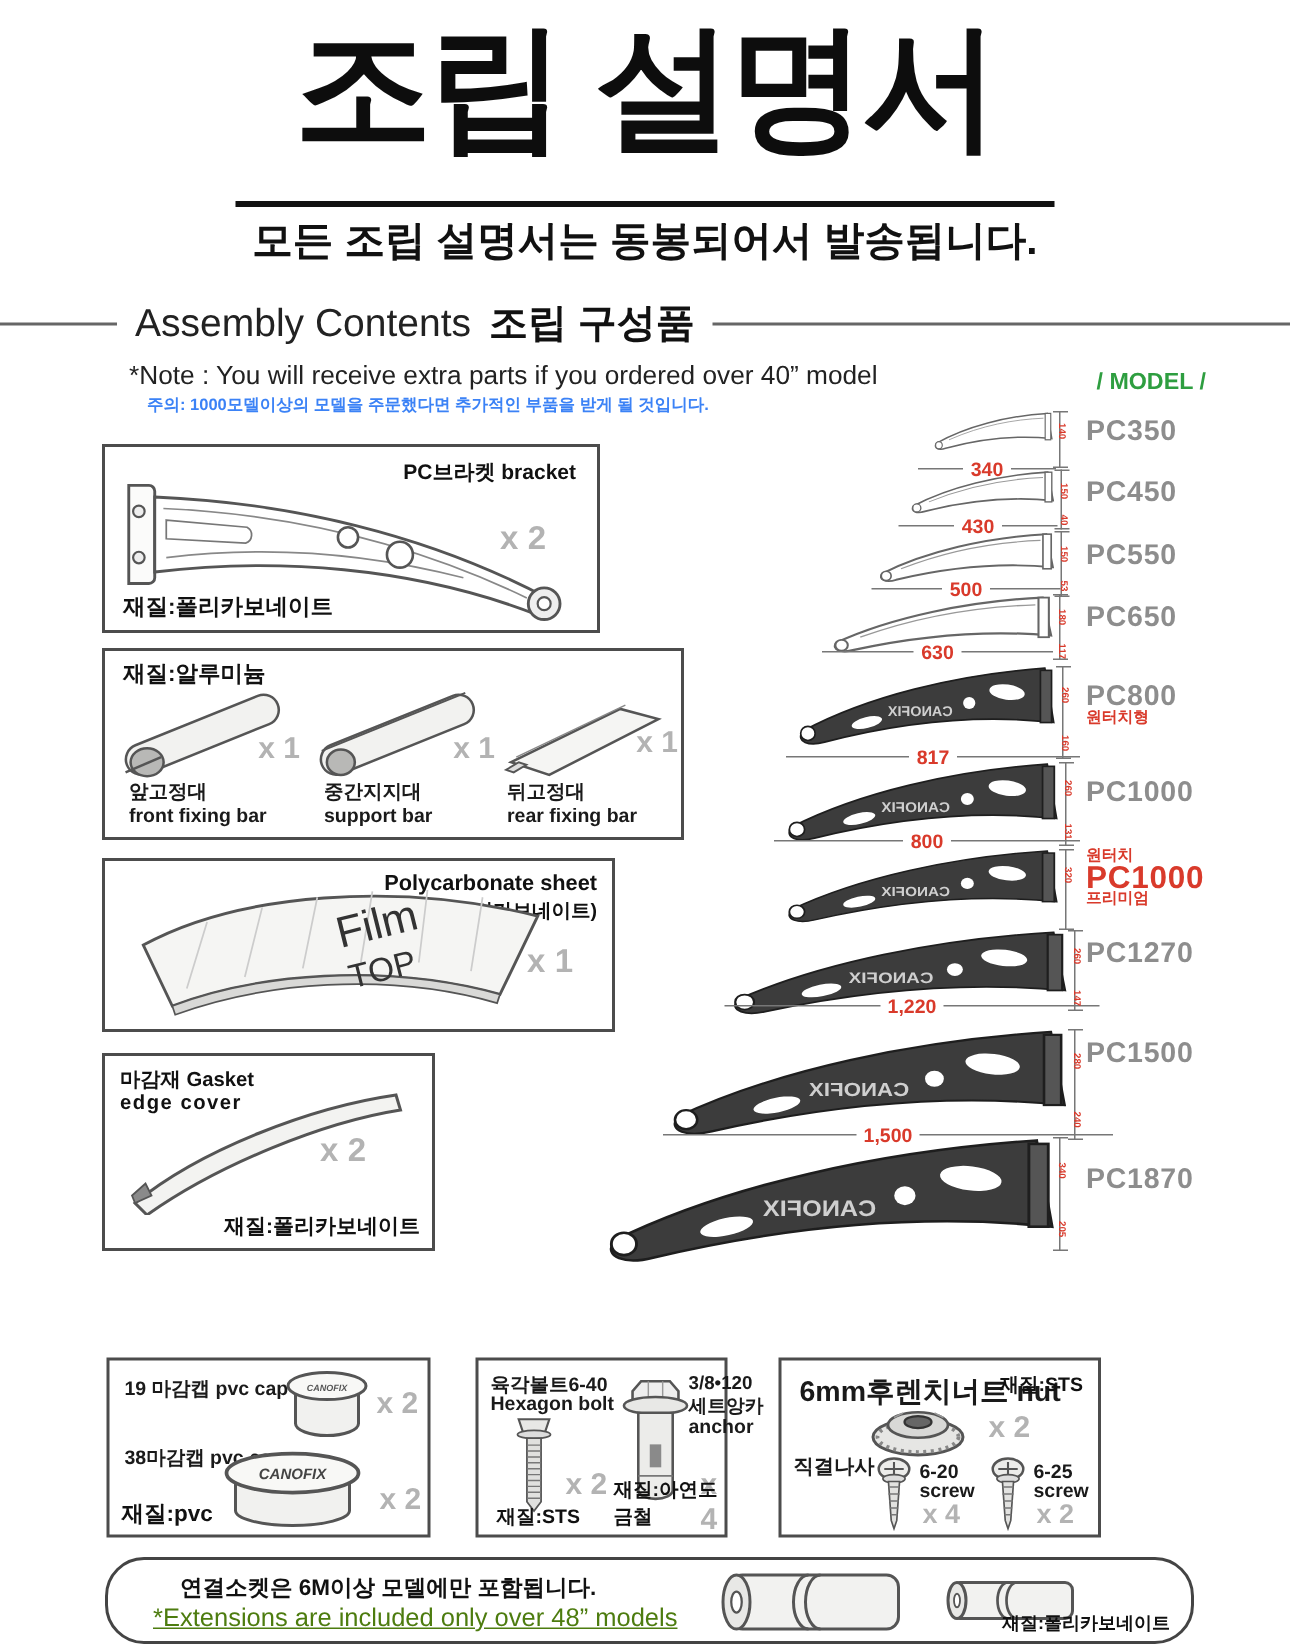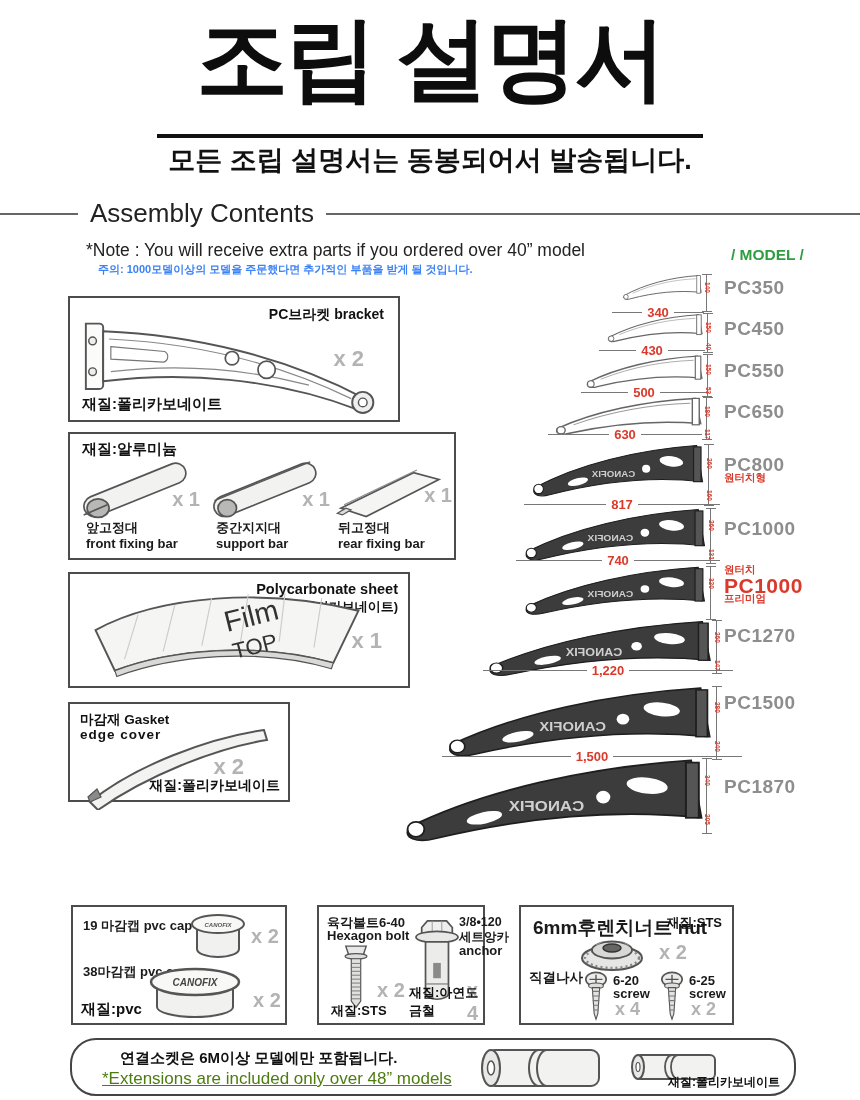--- a/index.html
+++ b/index.html
@@ -83,20 +83,21 @@
     </defs>
   </svg>
 
   <div class="title">조립 설명서</div>
   <div class="title-rule"></div>
   <div class="subtitle">모든 조립 설명서는 동봉되어서 발송됩니다.</div>
 
   <div class="sec">
     <span class="ln first"></span>
     <span class="sec-en">Assembly Contents</span>
+    <span class="sec-ko">조립 구성품</span>
     <span class="ln last"></span>
   </div>
   <div class="note1">*Note : You will receive extra parts if you ordered over 40” model</div>
   <div class="note2">주의: 1000모델이상의 모델을 주문했다면 추가적인 부품을 받게 될 것입니다.</div>
   <div class="model-hdr">/ MODEL /</div>
 
   <div class="pbox" style="left:68px;top:296px;width:332px;height:126px;">
     <div class="abs lbl" style="right:14px;top:8px;font-size:14px;">PC브라켓 bracket</div>
     <svg class="abs" style="left:6px;top:16px;" width="312" height="100" viewBox="0 0 320 104">
       <path d="M8 10 h14 a4 4 0 0 1 4 4 v60 a4 4 0 0 1 -4 4 h-14 z" fill="#fbfbfa" stroke="#555" stroke-width="2"></path>
@@ -162,21 +163,21 @@
     <svg class="abs" style="left:12px;top:6px;" width="290" height="104" viewBox="0 0 300 104">
       <path d="M14 50 C 80 14, 190 6, 286 30 L 260 84 C 180 62, 92 70, 34 92 Z" fill="#f5f5f3" stroke="#555" stroke-width="2"></path>
       <path d="M34 92 L36 98 C 96 76, 182 68, 258 90 L260 84 C 180 62, 92 70, 34 92 Z" fill="#d9d9d7" stroke="#555" stroke-width="1.2"></path>
       <path d="M58 34 L44 80 M96 24 L84 72 M134 17 L124 66 M172 13 L164 62 M210 12 L204 62 M248 17 L240 68" stroke="#ccc" stroke-width="1.2" fill="none"></path>
       <text x="150" y="52" transform="rotate(-14 150 52)" font-size="30" fill="#333">Film</text>
       <text x="158" y="80" transform="rotate(-14 158 80)" font-size="23" fill="#333">TOP</text>
     </svg>
     <div class="abs qty" style="right:26px;top:54px;">x 1</div>
   </div>
 
-  <div class="pbox" style="left:68px;top:702px;width:222px;height:100px;">
+  <div class="pbox" style="left:68px;top:702px;width:222px;height:132px;">
     <div class="abs lbl" style="left:10px;top:7px;font-size:13.5px;">마감재 Gasket</div>
     <div class="abs lbl" style="left:10px;top:23px;font-size:13.5px;letter-spacing:1px;">edge cover</div>
     <svg class="abs" style="left:8px;top:14px;" width="200" height="92" viewBox="0 0 200 92">
       <path d="M12 84 C 56 48, 130 20, 186 12 L 189 22 C 138 30, 68 58, 20 92 Z" fill="#f3f3f1" stroke="#555" stroke-width="2"></path>
       <path d="M12 84 l-2 -5 l9 -8 l4 8 z" fill="#8a8a8a" stroke="#555" stroke-width="1.2"></path>
     </svg>
     <div class="abs qty" style="right:44px;top:50px;">x 2</div>
     <div class="abs mat" style="right:8px;bottom:5px;font-size:14px;">재질:폴리카보네이트</div>
   </div>
 
@@ -245,21 +246,21 @@
       <div class="vdim" style="left: 708px; top: 444px; height: 62px;">
         <span class="vnum">260</span>
         <span class="vdrop">160</span>
       </div>
       <svg class="bsvg" style="left: 518px; top: 508px; width: 188px; height: 58px;">
         <use href="#br-dark"></use>
       </svg>
       <div class="mname" style="left: 724px; top: 518px;">PC1000</div>
       <div class="wdim" style="left: 516px; top: 554px; width: 204px;">
         <i></i>
-        <b>740</b>
+        <b>800</b>
         <i></i>
       </div>
       <div class="vdim" style="left: 710px; top: 508px; height: 56px;">
         <span class="vnum">260</span>
         <span class="vdrop">131</span>
       </div>
       <svg class="bsvg" style="left: 518px; top: 566px; width: 188px; height: 54px;">
         <use href="#br-dark"></use>
       </svg>
       <div class="msub" style="left: 724px; top: 563px;">원터치</div>

